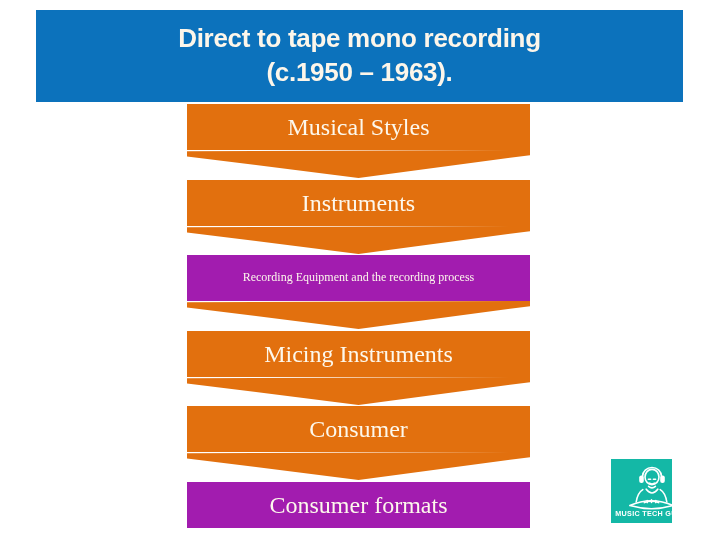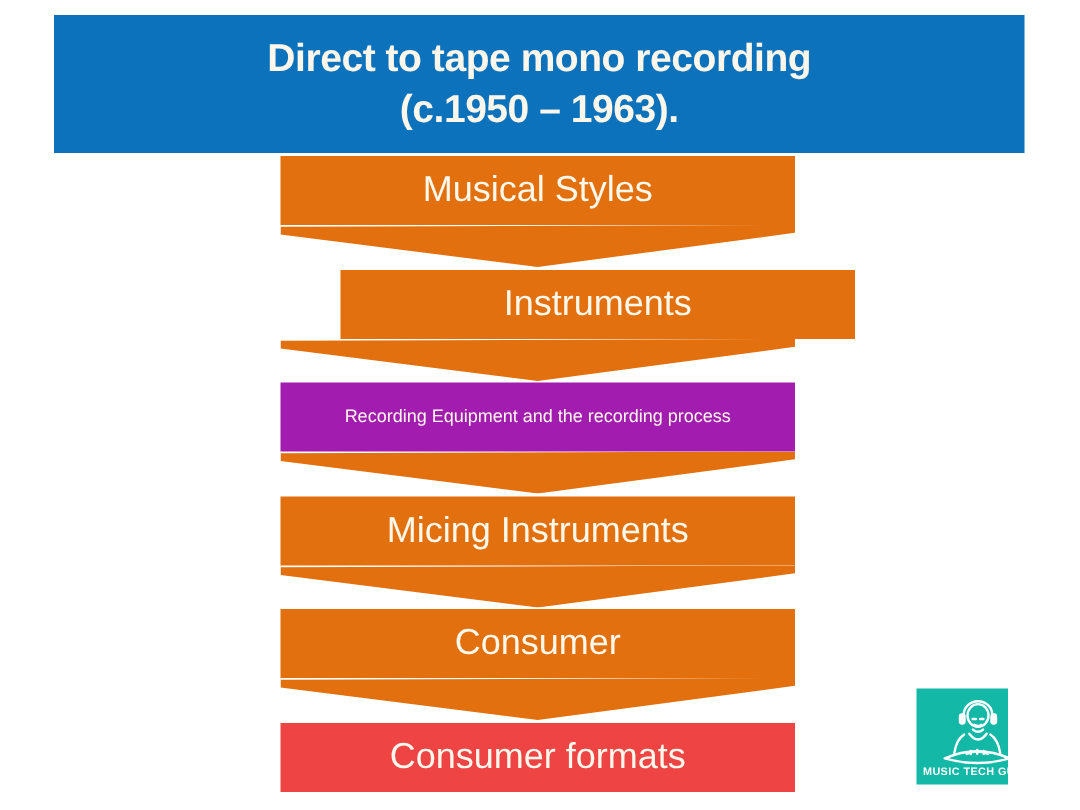--- a/index.html
+++ b/index.html
@@ -60,21 +60,21 @@
     width: 343px;
     display: flex;
     align-items: center;
     justify-content: center;
     box-sizing: border-box;
     padding: 0 8px;
   }
   .stage-label {
     color: #fdf8ec;
     text-align: right;
-    font-family: Liberation Sans, sans-serif;
+    font-family: Liberation Serif, serif;
     font-weight: normal;
     line-height: 1.1;
   }
   .size-lg { font-size: 24px; }
   .size-sm { font-size: 12px; }
 
   .stage-arrow {
     position: absolute;
     left: 0;
     width: 343px;
@@ -106,21 +106,21 @@
       <div class="stage-bar" style="height: 46px; background: rgb(226, 112, 14);">
         <div class="stage-label size-lg" style="color: rgb(253, 248, 236);">Musical Styles</div>
       </div>
       <div class="stage-arrow" style="top: 46px; height: 28px;">
         <svg width="343" height="28" viewBox="0 0 343 28">
           <polygon points="0,1.2 343,0 343,5.2 171.5,28 0,6.4" fill="#e2700e"></polygon>
         </svg>
       </div>
     </div>
     <div class="funnel-stage" style="top: 76px;">
-      <div class="stage-bar" style="height: 46px; background: rgb(226, 112, 14); margin-left: 40px;">
+      <div class="stage-bar" style="height: 46px; background: rgb(226, 112, 14);">
         <div class="stage-label size-lg" style="color: rgb(253, 248, 236);">Instruments</div>
       </div>
       <div class="stage-arrow" style="top: 46px; height: 28px;">
         <svg width="343" height="28" viewBox="0 0 343 28">
           <polygon points="0,1.2 343,0 343,5.2 171.5,28 0,6.4" fill="#e2700e"></polygon>
         </svg>
       </div>
     </div>
     <div class="funnel-stage" style="top: 151px;">
       <div class="stage-bar" style="height: 46px; background: #a21caf;">
@@ -146,21 +146,21 @@
       <div class="stage-bar" style="height: 46px; background: rgb(226, 112, 14);">
         <div class="stage-label size-lg" style="color: rgb(253, 248, 236);">Consumer</div>
       </div>
       <div class="stage-arrow" style="top: 46px; height: 28px;">
         <svg width="343" height="28" viewBox="0 0 343 28">
           <polygon points="0,1.2 343,0 343,5.2 171.5,28 0,6.4" fill="#e2700e"></polygon>
         </svg>
       </div>
     </div>
     <div class="funnel-stage" style="top: 378px;">
-      <div class="stage-bar" style="height: 46px; background: #ef4444;">
+      <div class="stage-bar" style="height: 46px; background: #a21caf;">
         <div class="stage-label size-lg" style="color: rgb(253, 248, 236);">Consumer formats</div>
       </div>
     </div>
   </div>
 
 <div id="logo">
   <svg width="81" height="64" viewBox="0 0 81 64" xmlns="http://www.w3.org/2000/svg">
     <g fill="none" stroke="#ffffff" stroke-width="1.6" stroke-linecap="round" stroke-linejoin="round">
 
       <path d="M31.5 17.5 a9.5 9 0 0 1 19 0"></path>

